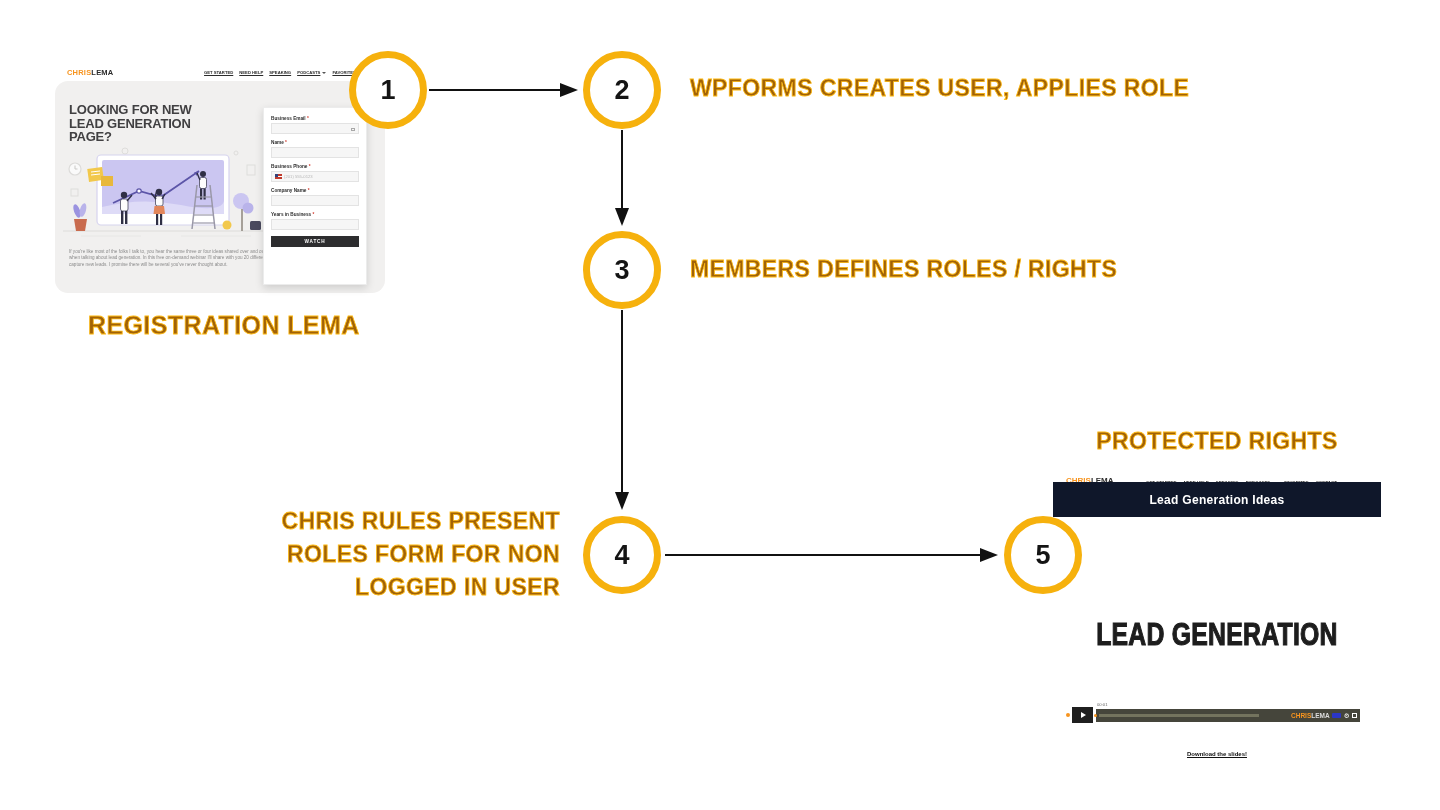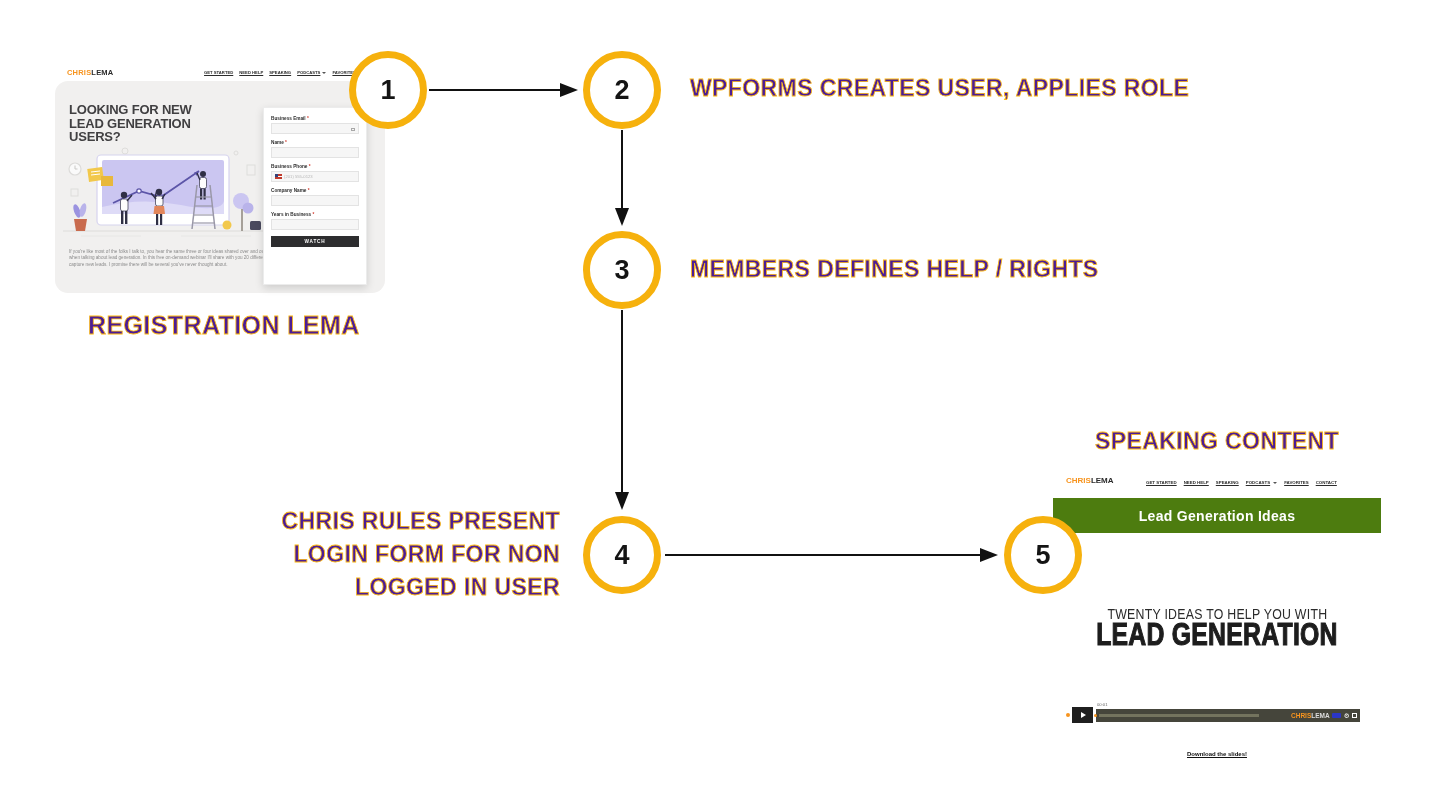--- a/index.html
+++ b/index.html
@@ -7,21 +7,21 @@
           font-family:"Liberation Sans",sans-serif;}
 
   
   .arrows{position:absolute;left:0;top:0;z-index:5;pointer-events:none;}
   .circle{position:absolute;width:64px;height:64px;border:7px solid #F6B10D;border-radius:50%;
           background:#fff;display:flex;align-items:center;justify-content:center;
           font-size:27px;font-weight:700;color:#141414;z-index:6;}
   #c1{left:349px;top:51px;} #c2{left:583px;top:51px;} #c3{left:583px;top:231px;}
   #c4{left:583px;top:516px;} #c5{left:1004px;top:516px;}
 
-  .ylabel{position:absolute;color:#4c1d95;font-weight:700;font-size:23px;letter-spacing:.4px;
+  .ylabel{position:absolute;color:#a16207;font-weight:700;font-size:23px;letter-spacing:.4px;
           -webkit-text-stroke:.8px #FDB913;z-index:2;white-space:nowrap;}
   .reg-label{left:88px;top:311px;font-size:25px;}
   .l2{left:690px;top:75px;}
   .l3{left:690px;top:256px;}
   .l4{left:240px;top:505px;width:320px;text-align:right;line-height:33px;white-space:normal;}
   .l5{left:1053px;top:428px;width:328px;text-align:center;}
 
   
   .shot1{position:absolute;left:55px;top:63px;width:330px;height:230px;background:#fff;z-index:1;}
   .logo .c{color:#F7941E;} .logo .l{color:#2b2b2b;}
@@ -47,22 +47,22 @@
   .flag{width:7px;height:4.2px;position:relative;margin-right:2px;flex:none;
         background:repeating-linear-gradient(#c0392b 0,#c0392b .7px,#fff .7px,#fff 1.4px);}
   .flag::after{content:"";position:absolute;left:0;top:0;width:3px;height:2.2px;background:#33427a;}
   .ph{font-size:4.2px;color:#b8b8b8;white-space:nowrap;}
   .watch-btn{height:11px;background:#2D2D2F;color:#fff;font-size:4.7px;font-weight:700;letter-spacing:.8px;
              display:flex;align-items:center;justify-content:center;margin-top:3px;cursor:pointer;}
 
   
   .s2-logo{position:absolute;left:1066px;top:476px;font-size:8px;font-weight:700;z-index:1;}
   .s2-nav{position:absolute;left:1146px;top:480px;z-index:1;gap:7px;font-size:4.4px;}
-  .s2-bar{position:absolute;left:1053px;top:498px;width:328px;height:35px;background:#4d7c0f;color:#fff;
-          display:flex;align-items:center;justify-content:center;font-size:14px;font-weight:700;
+  .s2-bar{position:absolute;left:1053px;top:482px;width:328px;height:35px;background:#0f172a;color:#fff;
+          display:flex;align-items:center;justify-content:center;font-size:12px;font-weight:700;
           letter-spacing:.3px;z-index:4;}
   .s2-kicker{position:absolute;left:1053px;top:606px;width:328px;text-align:center;font-size:14.5px;
              color:#2b2b2b;z-index:1;}
   .s2-kicker .cond{display:inline-block;transform:scaleX(.85);letter-spacing:.3px;}
   .s2-title{position:absolute;left:1053px;top:617px;width:328px;text-align:center;font-size:31px;
             font-weight:700;color:#1d1d1d;z-index:1;}
   .s2-title .cond{display:inline-block;transform:scaleX(.8);-webkit-text-stroke:1.1px #1d1d1d;letter-spacing:.3px;}
 
   .vb-play{position:absolute;left:1072px;top:707px;width:21px;height:16px;background:#1f1f1f;
            display:flex;align-items:center;justify-content:center;z-index:2;cursor:pointer;}
@@ -111,44 +111,44 @@
     </div>
   <div class="circle" id="c4">
       <span>4</span>
     </div>
   <div class="circle" id="c5">
       <span>5</span>
     </div>
 
   <div class="ylabel reg-label">REGISTRATION LEMA</div>
   <div class="ylabel l2">WPFORMS CREATES USER, APPLIES ROLE</div>
-  <div class="ylabel l3">MEMBERS DEFINES HELP / RIGHTS</div>
+  <div class="ylabel l3">MEMBERS DEFINES ROLES / RIGHTS</div>
   <div class="ylabel l4">
     <div>CHRIS RULES PRESENT</div>
-    <div>LOGIN FORM FOR NON</div>
+    <div>ROLES FORM FOR NON</div>
     <div>LOGGED IN USER</div>
   </div>
-  <div class="ylabel l5">SPEAKING CONTENT</div>
+  <div class="ylabel l5">PROTECTED RIGHTS</div>
 
   <div class="shot1">
     <div class="s1-logo logo"><span class="c">CHRIS</span><span class="l">LEMA</span></div>
     <div class="nav s1-nav">
       <span class="navlink">GET STARTED</span>
       <span class="navlink">NEED HELP</span>
       <span class="navlink">SPEAKING</span>
       <span class="navlink">PODCASTS</span>
       <span class="caret"></span>
       <span class="navlink">FAVORITES</span>
       <span class="navlink">CONTACT</span>
     </div>
     <div class="s1-hero">
       <div class="s1-heading">
         <div>LOOKING FOR NEW</div>
         <div>LEAD GENERATION</div>
-        <div>USERS?</div>
+        <div>PAGE?</div>
       </div>
       <svg class="s1-illu" width="205" height="96" viewBox="0 0 205 96">
         <line x1="2" y1="86" x2="203" y2="86" stroke="#dddcda" stroke-width="1"></line>
         <line x1="20" y1="91" x2="80" y2="91" stroke="#e6e5e3" stroke-width=".8"></line>
         <line x1="120" y1="91" x2="190" y2="91" stroke="#e6e5e3" stroke-width=".8"></line>
         <circle cx="14" cy="24" r="6" fill="#fafafa" stroke="#dcdbd9" stroke-width="1.2"></circle>
         <line x1="14" y1="24" x2="14" y2="20.5" stroke="#c9c8c6" stroke-width="1"></line>
         <line x1="14" y1="24" x2="16.5" y2="24" stroke="#c9c8c6" stroke-width="1"></line>
         <rect x="10" y="44" width="7" height="7" fill="none" stroke="#dedddb" stroke-width="1"></rect>
         <rect x="186" y="20" width="8" height="10" fill="none" stroke="#dedddb" stroke-width="1"></rect>
@@ -227,21 +227,20 @@
     <span class="navlink">NEED HELP</span>
     <span class="navlink">SPEAKING</span>
     <span class="navlink">PODCASTS</span>
     <span class="caret"></span>
     <span class="navlink">FAVORITES</span>
     <span class="navlink">CONTACT</span>
   </div>
   <div class="s2-bar">
       <span>Lead Generation Ideas</span>
     </div>
-  <div class="s2-kicker"><span class="cond">TWENTY IDEAS TO HELP YOU WITH</span></div>
   <div class="s2-title"><span class="cond">LEAD GENERATION</span></div>
 
   <div class="vb-dot1"></div>
   <div class="vb-play"></div>
   <div class="vb-dot2"></div>
   <div class="vb-time">00:01</div>
   <div class="vb-bar">
     <div class="vb-seek"></div>
     <div class="vb-right">
       <span class="vb-wm"><span class="c" style="color:#F7941E">CHRIS</span><span class="l">LEMA</span></span>

